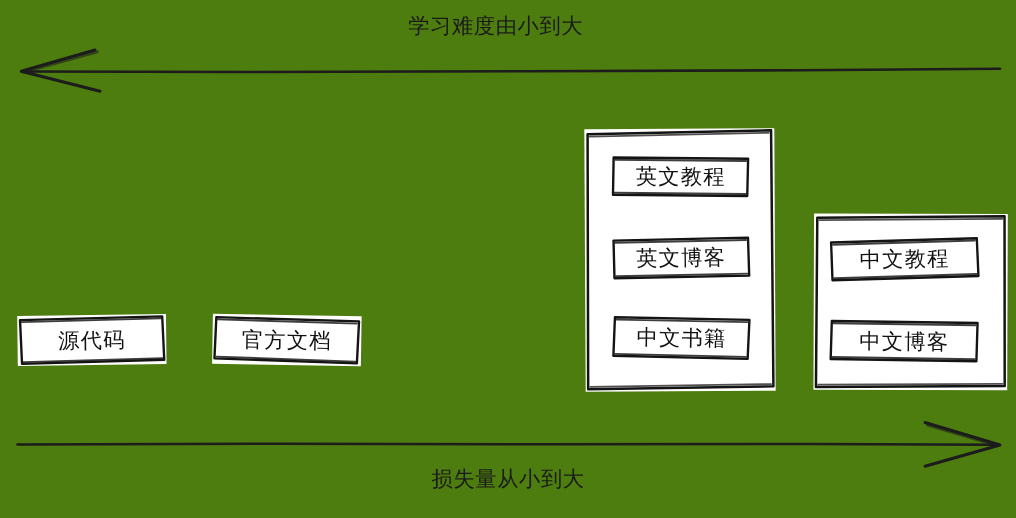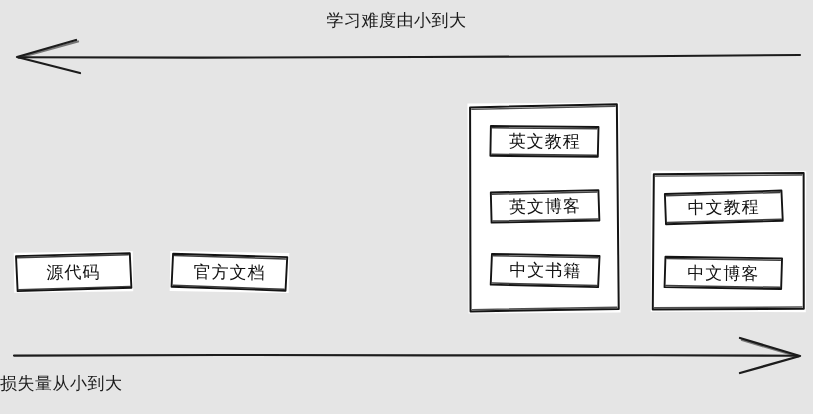--- a/index.html
+++ b/index.html
@@ -7,21 +7,21 @@
     padding: 0;
     background: #ffffff;
   }
   body {
     font-family: "Liberation Sans", "DejaVu Sans", sans-serif;
   }
   #canvas {
     position: relative;
     width: 813px;
     height: 414px;
-    background: #e5e5e5;
+    background: #4d7c0f;
     overflow: hidden;
   }
 
   
   .axis-caption {
     position: absolute;
     font-size: 17px;
     line-height: 1;
     color: #1a1a1a;
     letter-spacing: 0.5px;
@@ -32,21 +32,21 @@
     left: 0;
     right: 0;
     top: 12px;
     text-align: center;
     transform: translateX(-10px);
   }
   #caption-bottom {
     left: 0;
     right: 0;
     top: 375px;
-    text-align: left;
+    text-align: center;
     transform: translateX(0px);
   }
 
   
   .arrow-svg {
     position: absolute;
     left: 0;
     top: 0;
     width: 813px;
     height: 414px;

